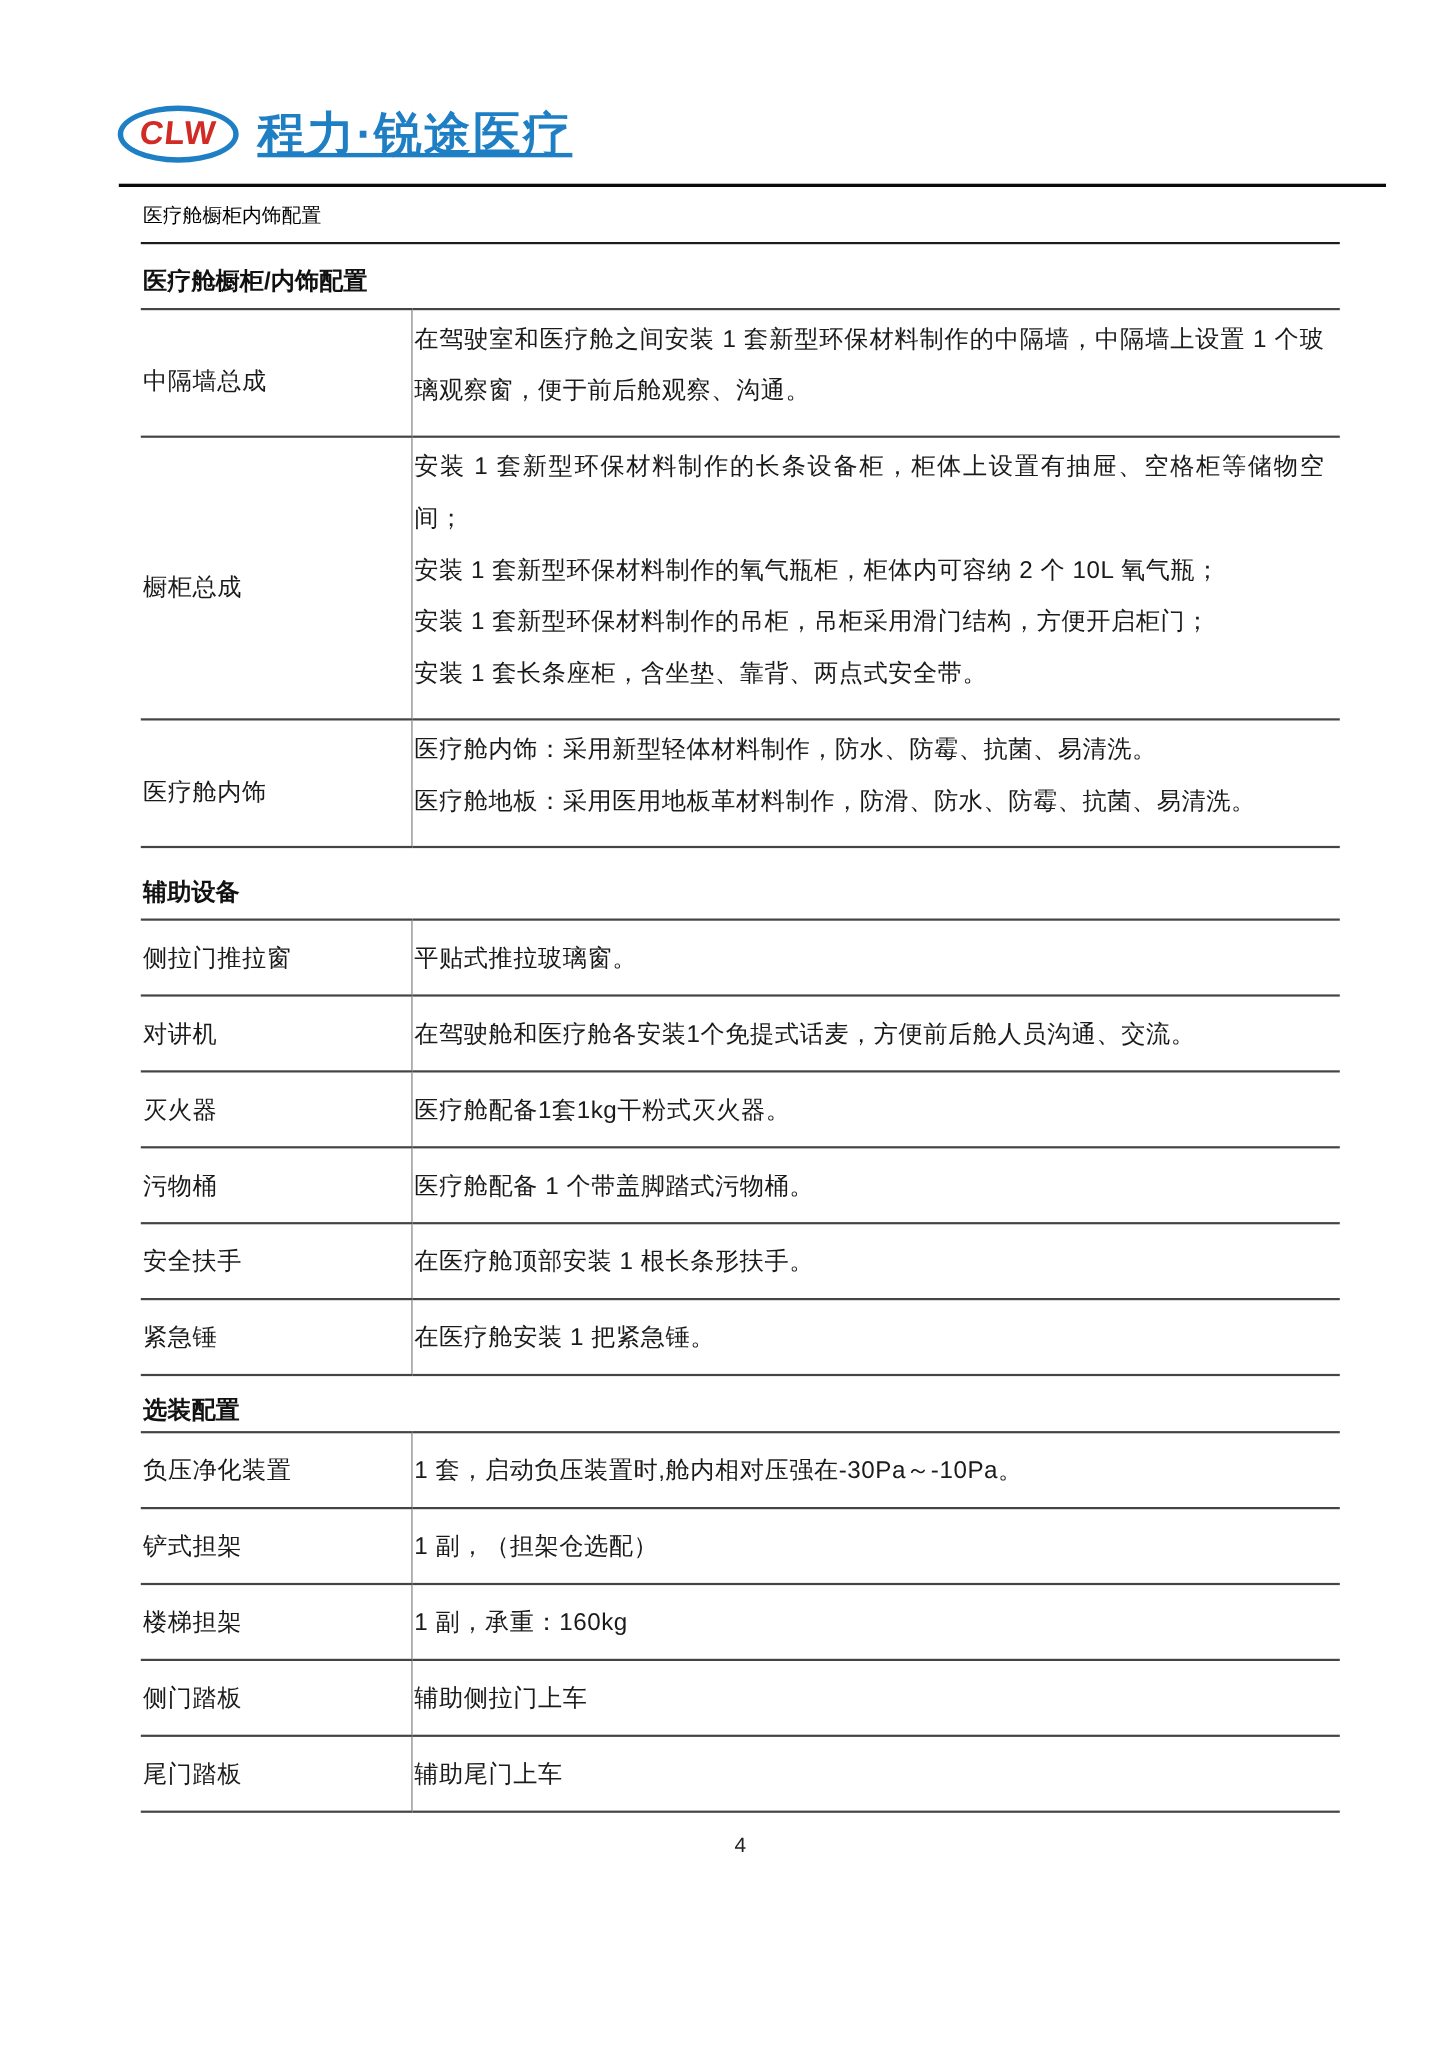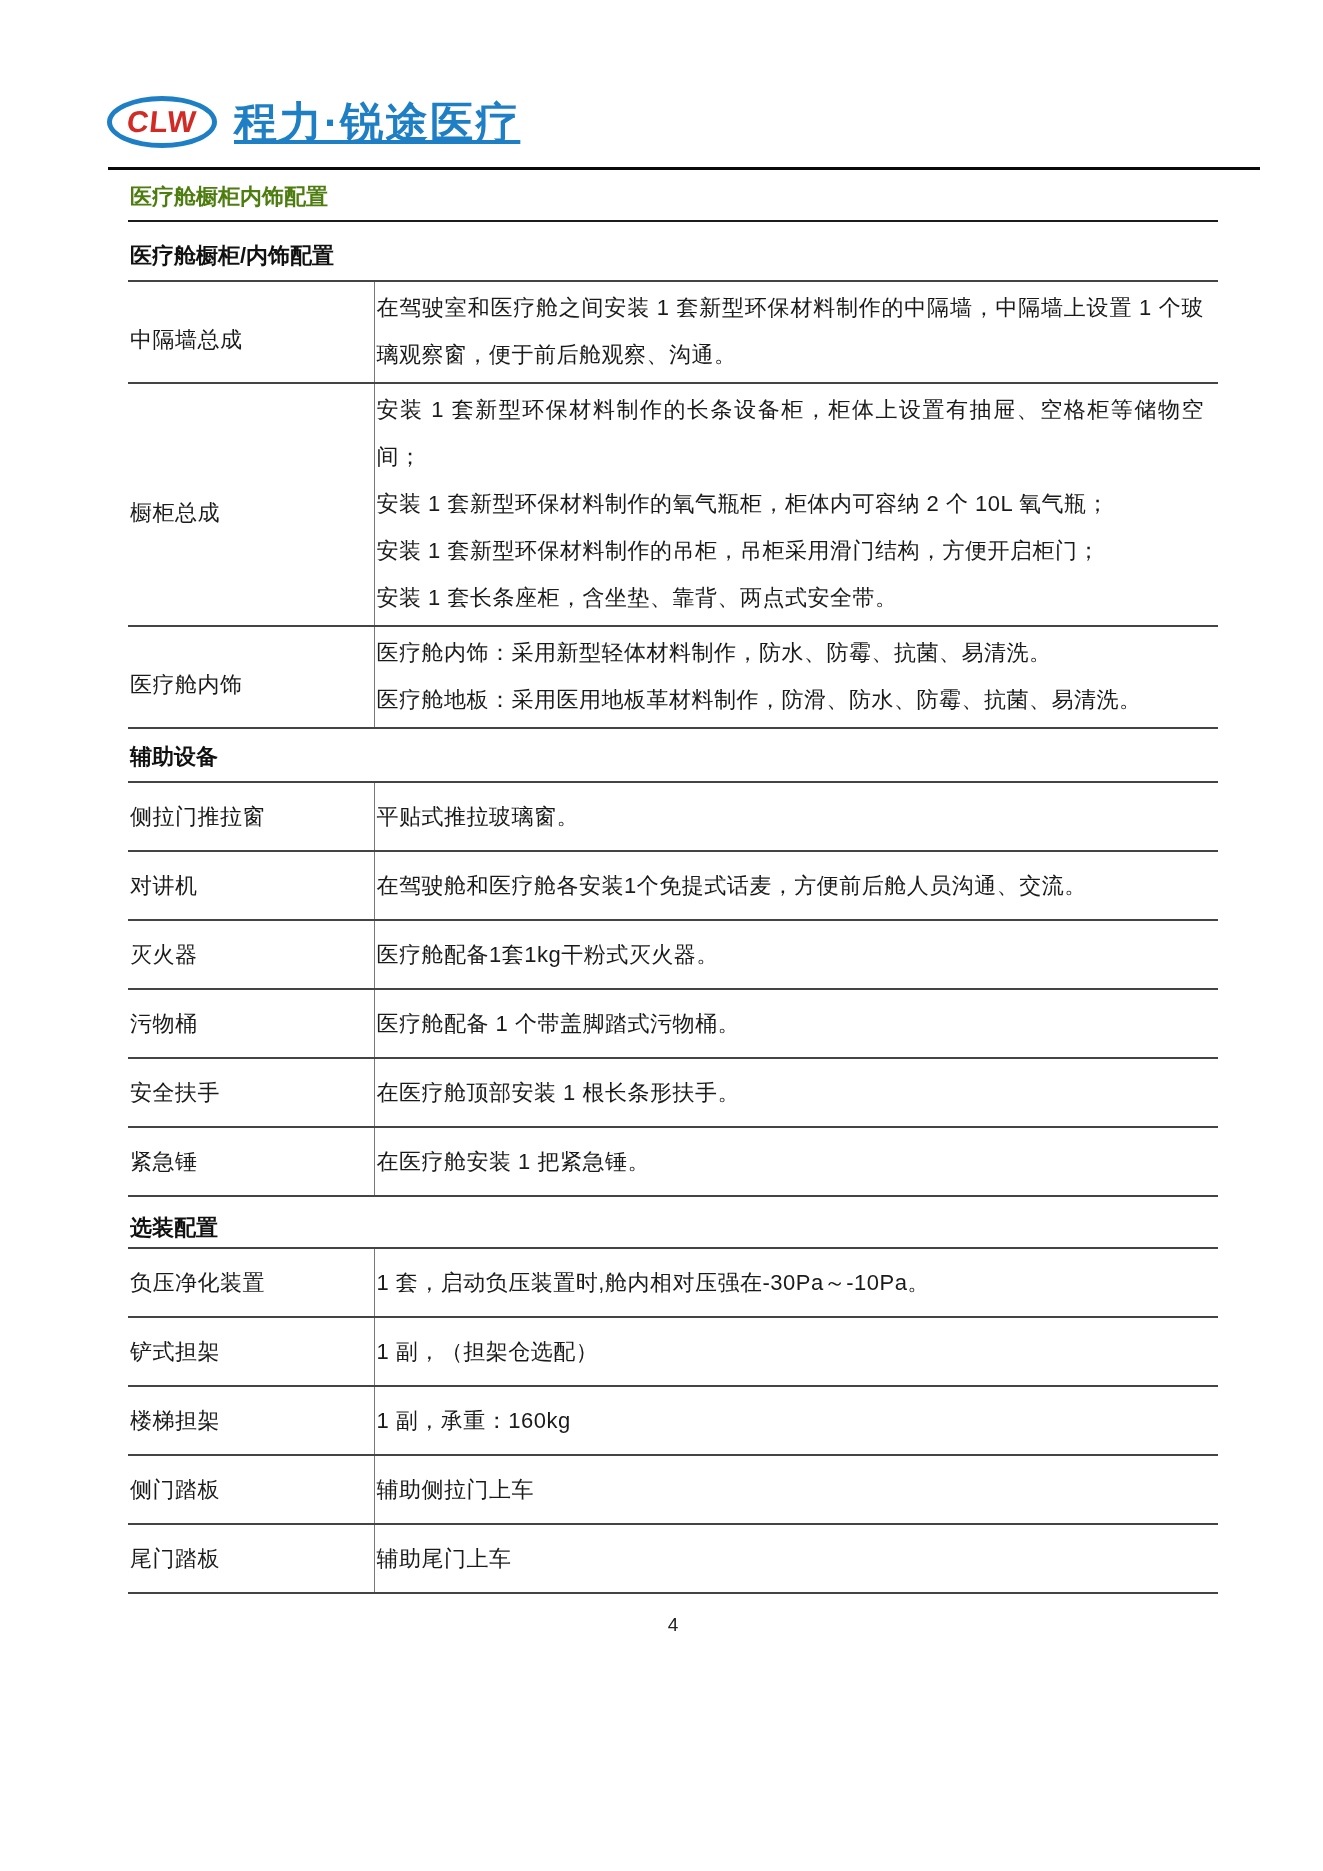--- a/index.html
+++ b/index.html
@@ -25,40 +25,40 @@
   .logo-badge .clw{
     color:var(--red);font-size:30px;font-weight:800;letter-spacing:1px;
     transform:skewX(-6deg);line-height:1;
   }
   .brand{
     color:var(--blue);font-size:43px;font-weight:800;letter-spacing:2px;
     line-height:52px;white-space:nowrap;text-decoration:underline;
   }
   
   .thick-rule{margin:19px 0 0 108px;width:1152px;height:3px;background:#0a0a0a;}
-  .doc-title{margin:10px 0 0 130px;font-size:22px;line-height:33px;font-weight:700;color:#4d7c0f;}
+  .doc-title{margin:10px 0 0 130px;font-size:18px;line-height:33px;font-weight:400;color:#000000;}
   .thin-rule{margin:7px 0 0 128px;width:1090px;height:2px;background:#1c1c1c;}
   .sub-title{margin:20px 12px 0 130px;font-size:22px;line-height:28px;font-weight:700;color:#111;}
-  .section-title{margin:14px 0 0 130px;font-size:22px;line-height:28px;font-weight:700;color:#111;}
+  .section-title{margin:26px 0 0 130px;font-size:22px;line-height:28px;font-weight:700;color:#111;}
   .section-title.optional{margin-top:17px;}
   
   table.spec{
     margin:10px 0 0 128px;border-collapse:collapse;width:1090px;table-layout:fixed;
   }
   table.spec.first{margin-top:10px;}
   table.spec.optional{margin-top:5px;}
   table.spec td{
     border-top:2px solid var(--rule);border-bottom:2px solid var(--rule);
     vertical-align:middle;font-size:22px;color:var(--ink);
   }
   td.label{
     width:246px;border-right:1px solid var(--divider);
     padding:18px 4px 2px 2px;letter-spacing:0.5px;line-height:30px;
   }
-  td.value{padding:2px 14px 4px 2px;}
+  td.value{padding:2px 14px 18px 2px;}
   td.value p{margin:0;line-height:47px;text-align:justify;letter-spacing:0.5px;}
   table.aux td.label{padding-top:10px;padding-bottom:10px;}
   table.aux td.value{padding-top:10px;padding-bottom:10px;}
   
   .page-number{margin:20px 0 0 128px;width:1090px;text-align:center;font-size:19px;color:#222;}
 </style>
 </head>
 <body>
 
 <div class="page">

